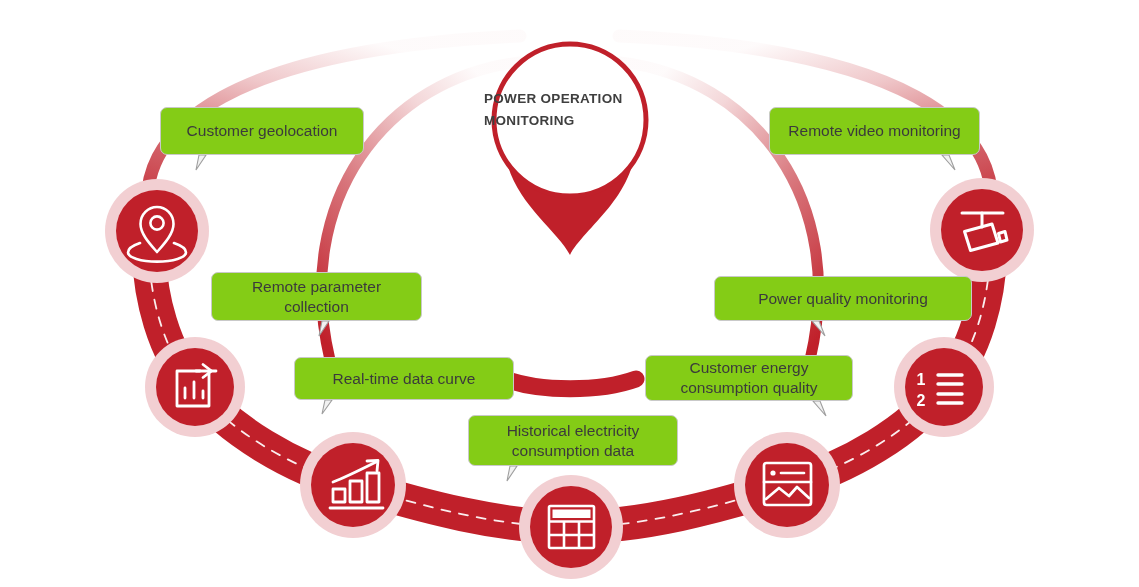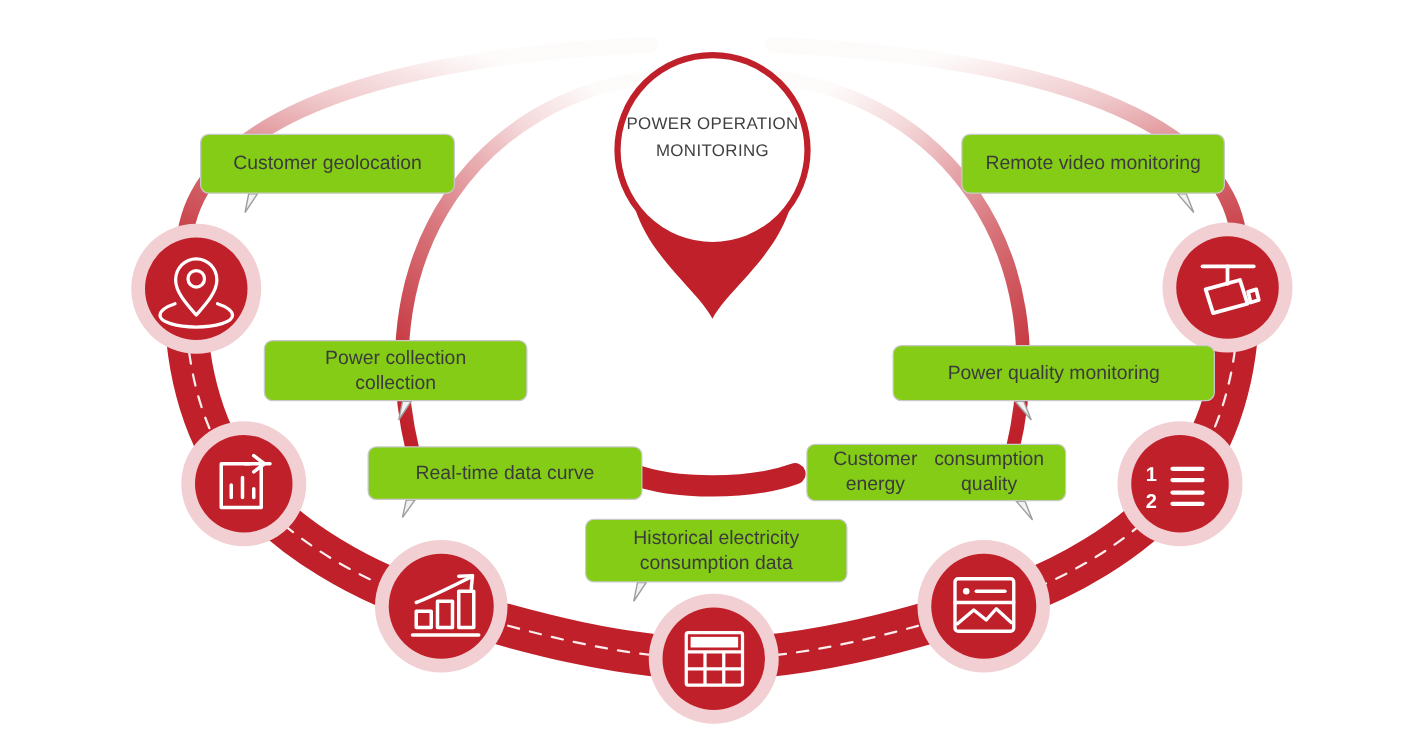--- a/index.html
+++ b/index.html
@@ -38,24 +38,24 @@
     align-items: center;
     justify-content: center;
     text-align: center;
     padding: 4px 12px;
     z-index: 5;
   }
   .label-box.multiline { line-height: 1.26; }
   .hub-text {
     position: absolute;
     z-index: 6;
-    text-align: center;
+    text-align: left;
     color: #3f3f3f;
     font-size: 13.5px;
-    font-weight: normal;
+    font-weight: bold;
     letter-spacing: 0.3px;
     line-height: 1.62;
     pointer-events: none;
   }
   .hub-line { display: block; white-space: nowrap; }
 </style>
 </head>
 <body>
 
 <div id="stage">
@@ -215,29 +215,29 @@
   <div class="hub-text" style="left:484px; top:88px; width:172px;">
     <span class="hub-line">POWER OPERATION</span>
     <span class="hub-line">MONITORING</span>
   </div>
 
   <div class="label-box" style="left:160px; top:107px; width:204px; height:48px;">Customer geolocation</div>
 
   <div class="label-box" style="left:769px; top:107px; width:211px; height:48px;">Remote video monitoring</div>
 
   <div class="label-box multiline" style="left:211px; top:272px; width:211px; height:49px; flex-direction:column;">
-    <span>Power collection</span>
+    <span>Remote parameter</span>
     <span>collection</span>
   </div>
 
   <div class="label-box" style="left:714px; top:276px; width:258px; height:45px;">Power quality monitoring</div>
 
   <div class="label-box" style="left:294px; top:357px; width:220px; height:43px;">Real-time data curve</div>
 
-  <div class="label-box multiline" style="left:645px; top:355px; width:208px; height:46px; flex-direction:row;">
+  <div class="label-box multiline" style="left:645px; top:355px; width:208px; height:46px; flex-direction:column;">
     <span>Customer energy</span>
     <span>consumption quality</span>
   </div>
 
   <div class="label-box multiline" style="left:468px; top:415px; width:210px; height:51px; flex-direction:column;">
     <span>Historical electricity</span>
     <span>consumption data</span>
   </div>
 
 </div>

